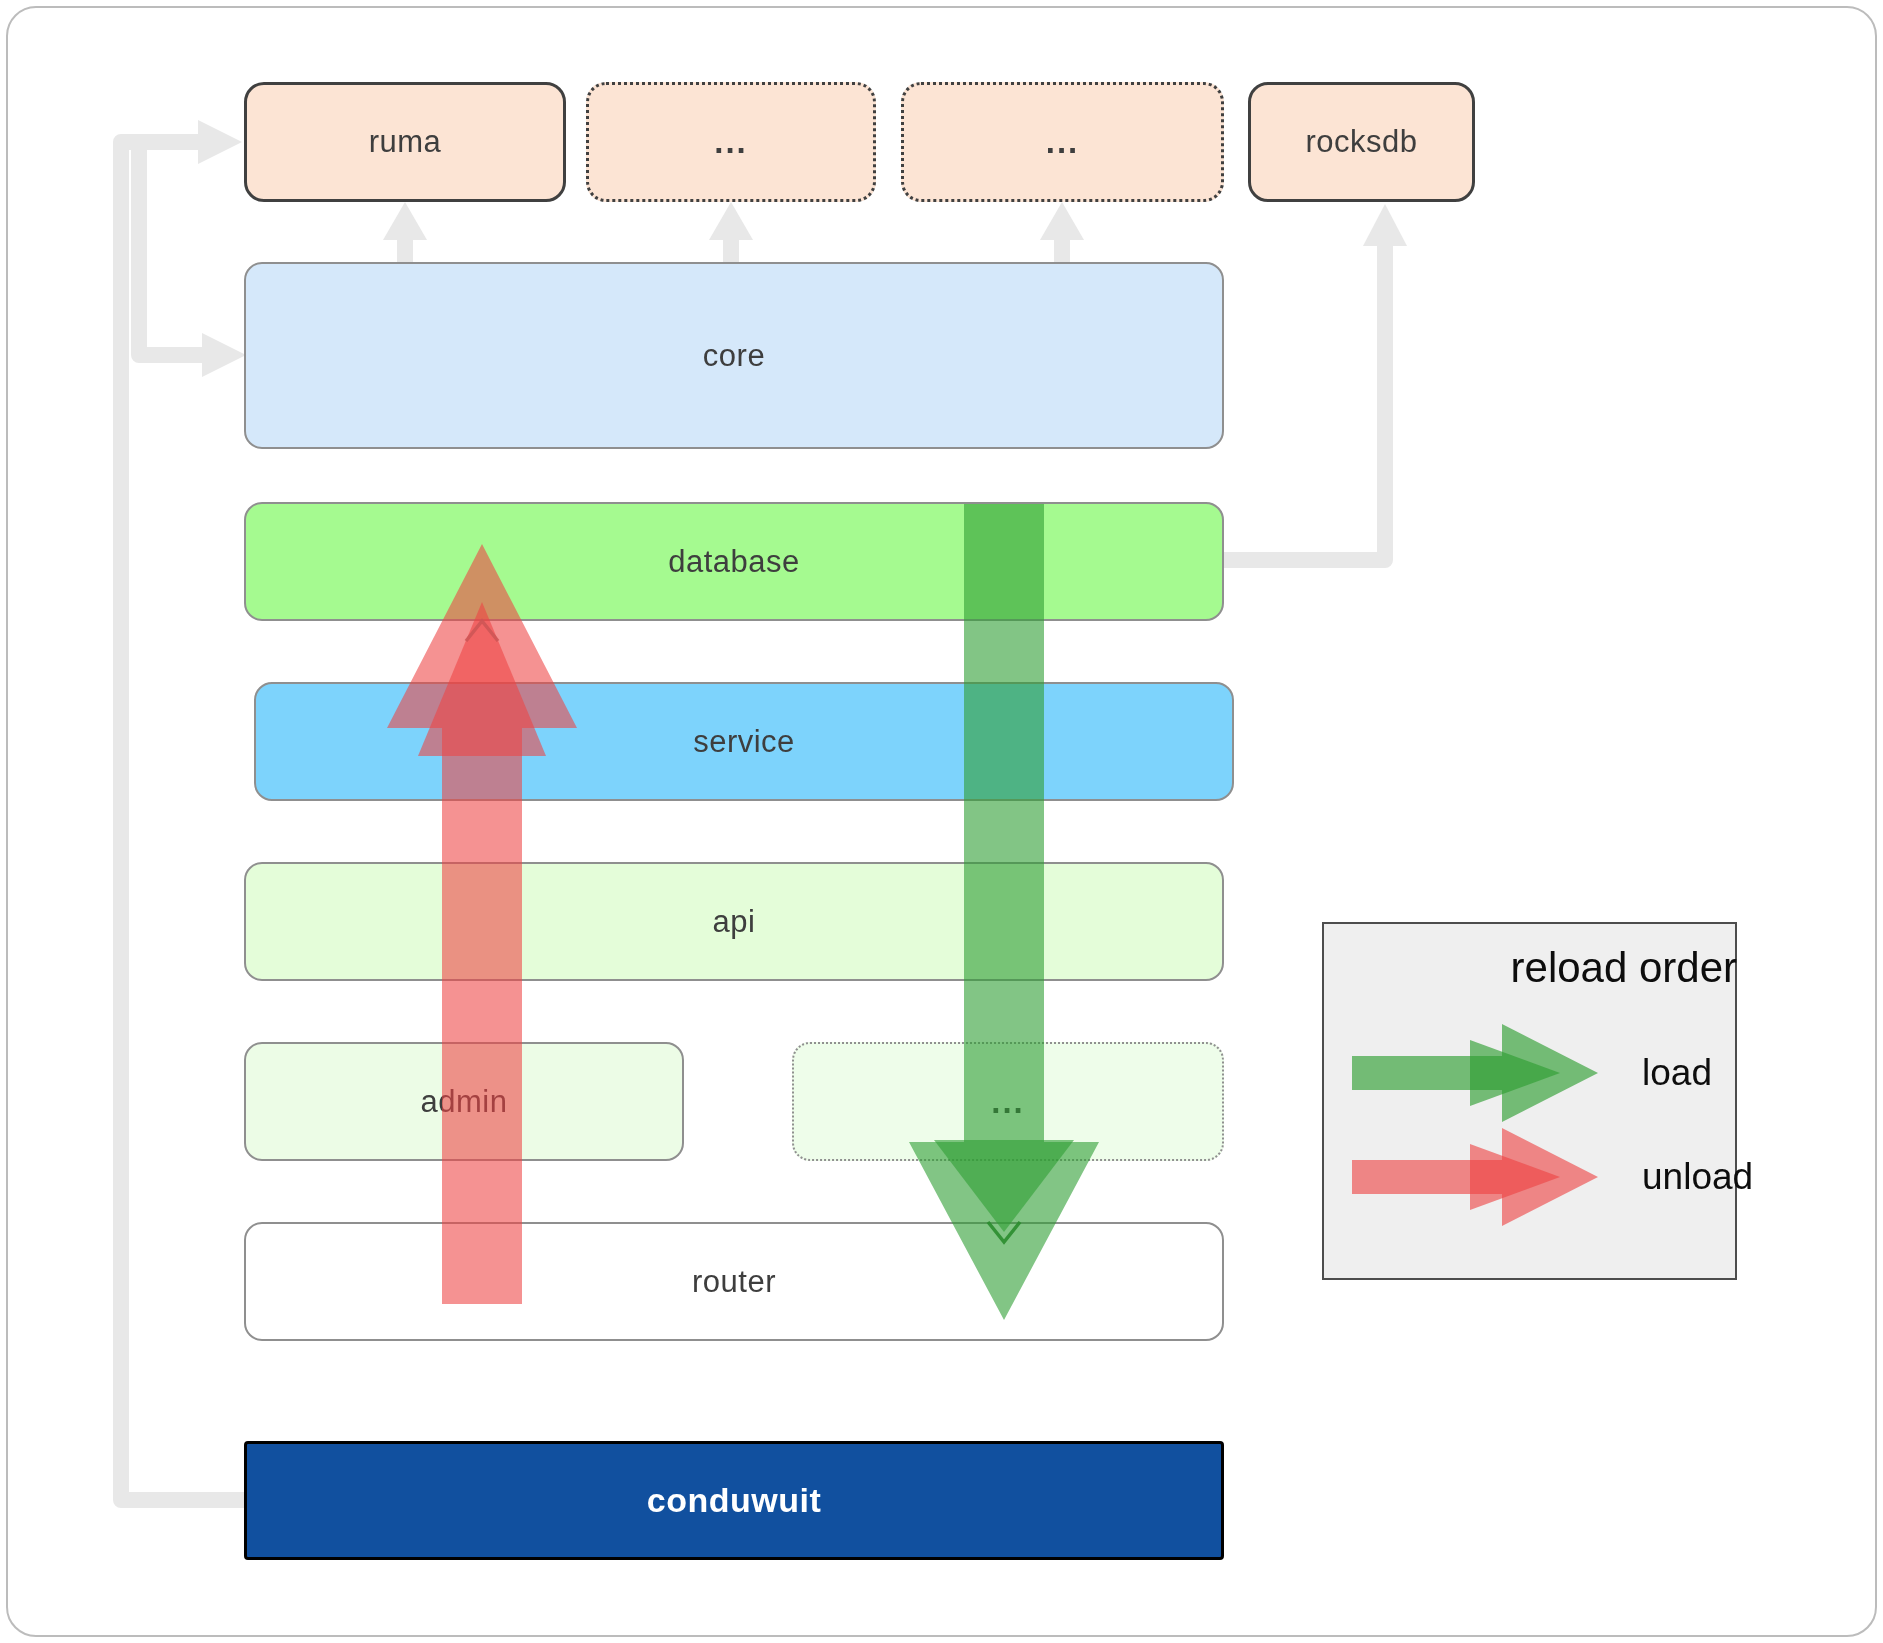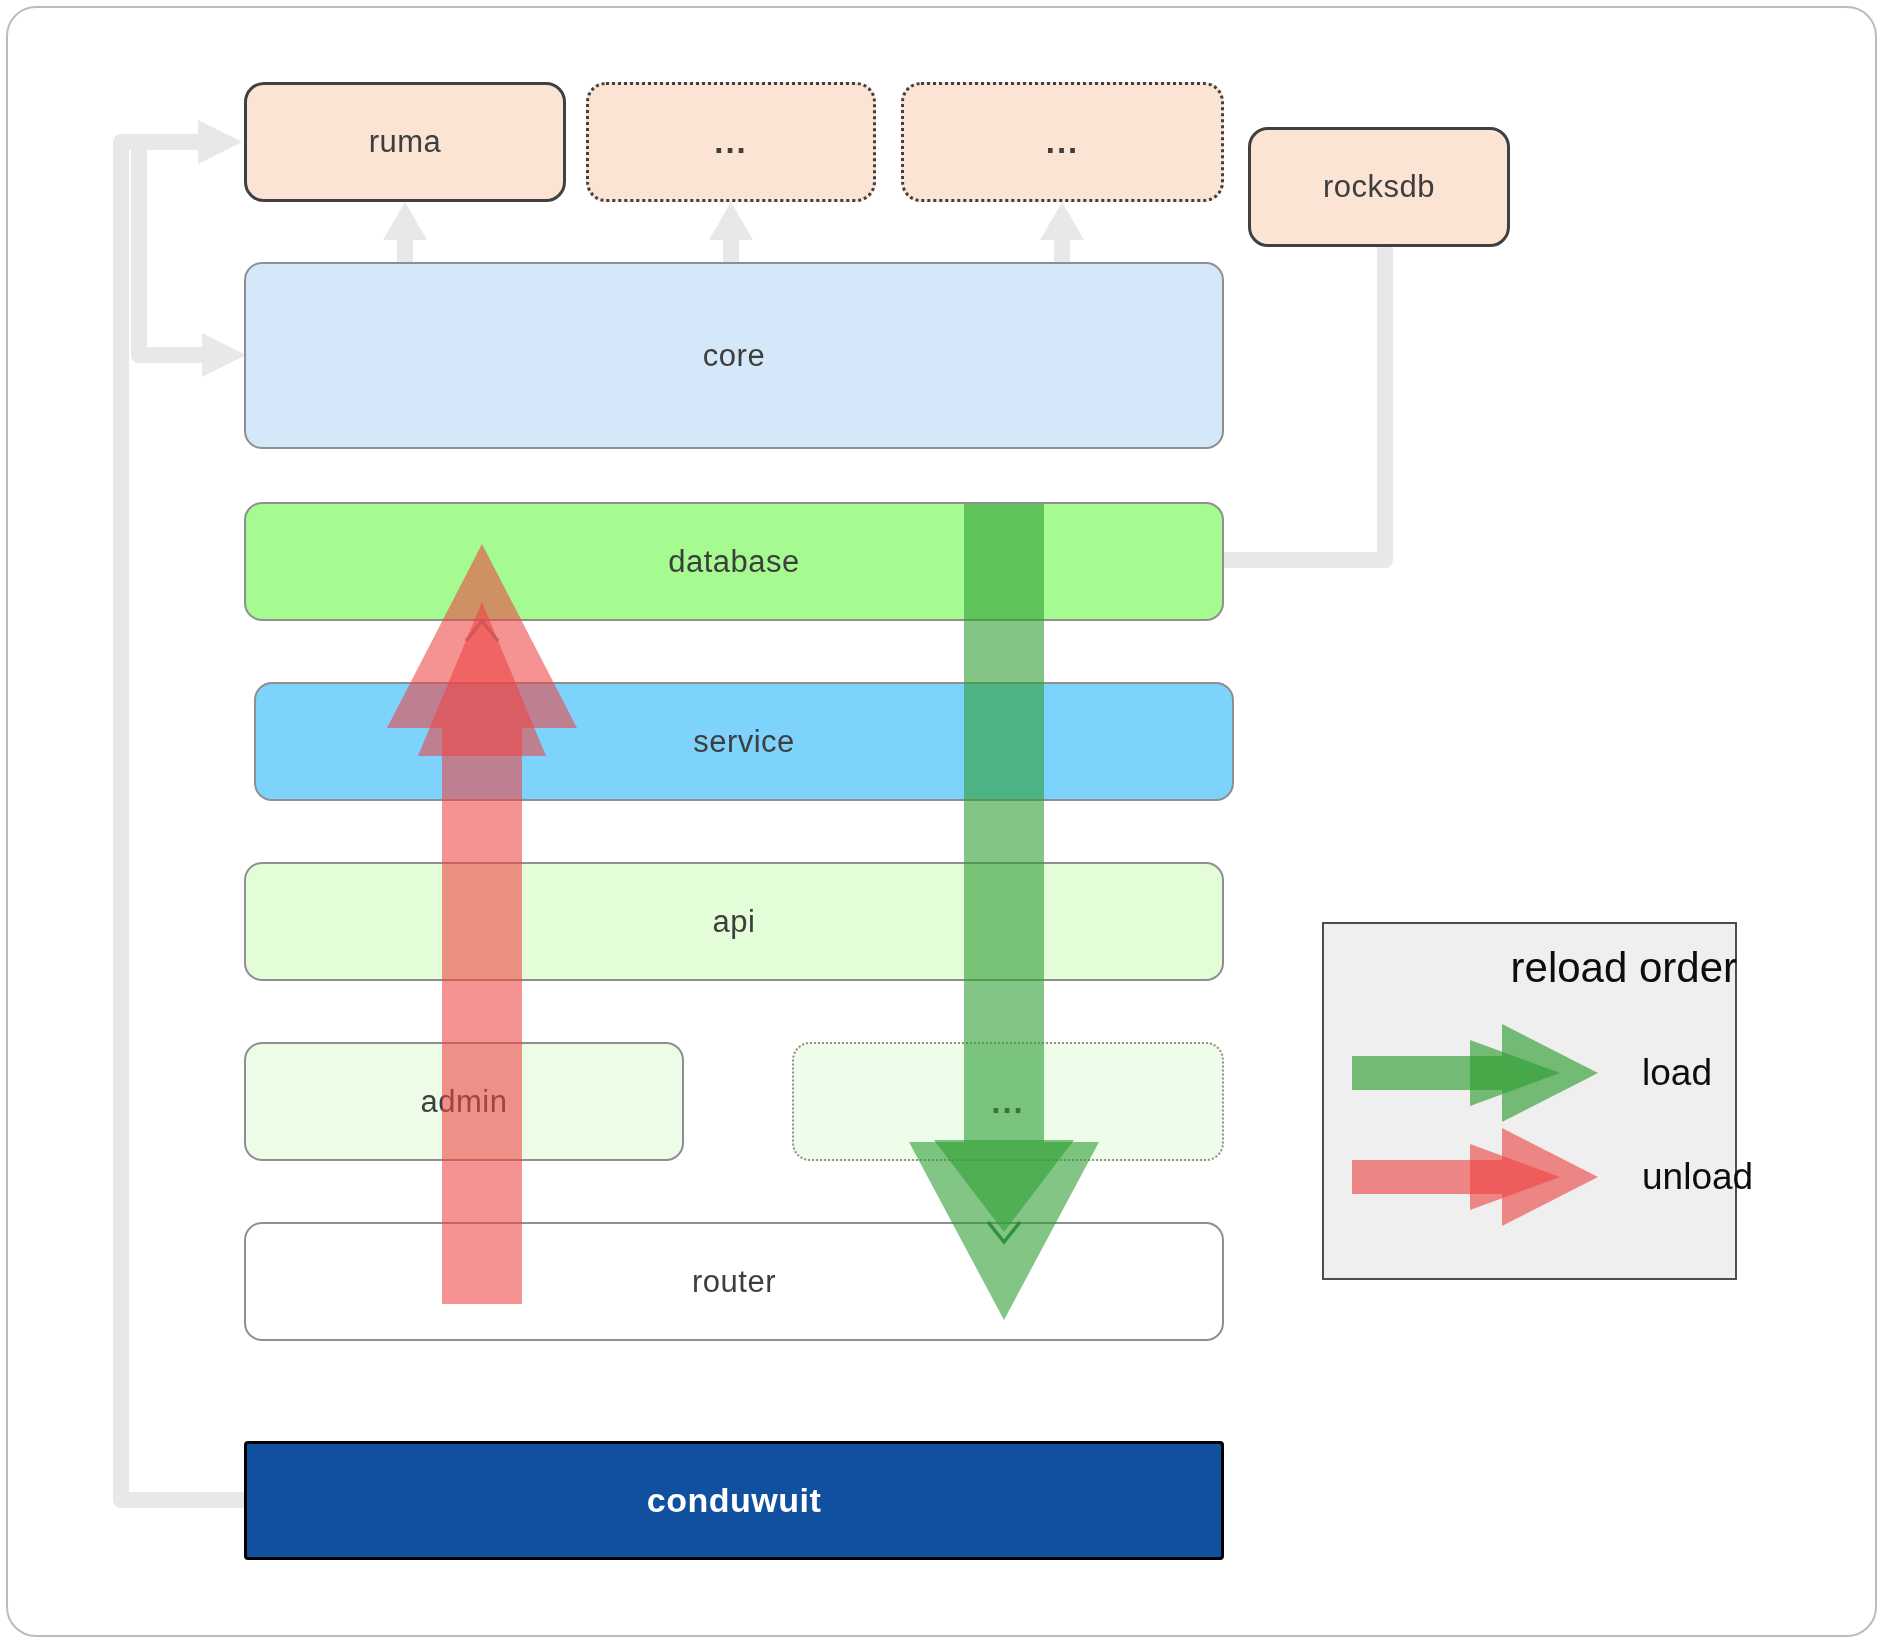--- a/index.html
+++ b/index.html
@@ -65,21 +65,21 @@
 
   <div class="box peach solid-dark" style="left:244px;top:82px;width:322px;height:120px;">
     <span>ruma</span>
   </div>
   <div class="box peach dotted-dark" style="left:586px;top:82px;width:290px;height:120px;">
     <span class="dots">...</span>
   </div>
   <div class="box peach dotted-dark" style="left:901px;top:82px;width:323px;height:120px;">
     <span class="dots">...</span>
   </div>
-  <div class="box peach solid-dark" style="left:1248px;top:82px;width:262px;height:120px;margin-top:45px;">
+  <div class="box peach solid-dark" style="left:1248px;top:82px;width:227px;height:120px;">
     <span>rocksdb</span>
   </div>
 
   <div class="box gray-border" style="left:244px;top:262px;width:980px;height:187px;background:#d5e8fa;">
     <span>core</span>
   </div>
   <div class="box gray-border" style="left:244px;top:502px;width:980px;height:119px;background:#a5fa90;">
     <span>database</span>
   </div>
   <div class="box gray-border" style="left:244px;top:682px;width:980px;height:119px;background:#7dd3fc;margin-left:10px;">

